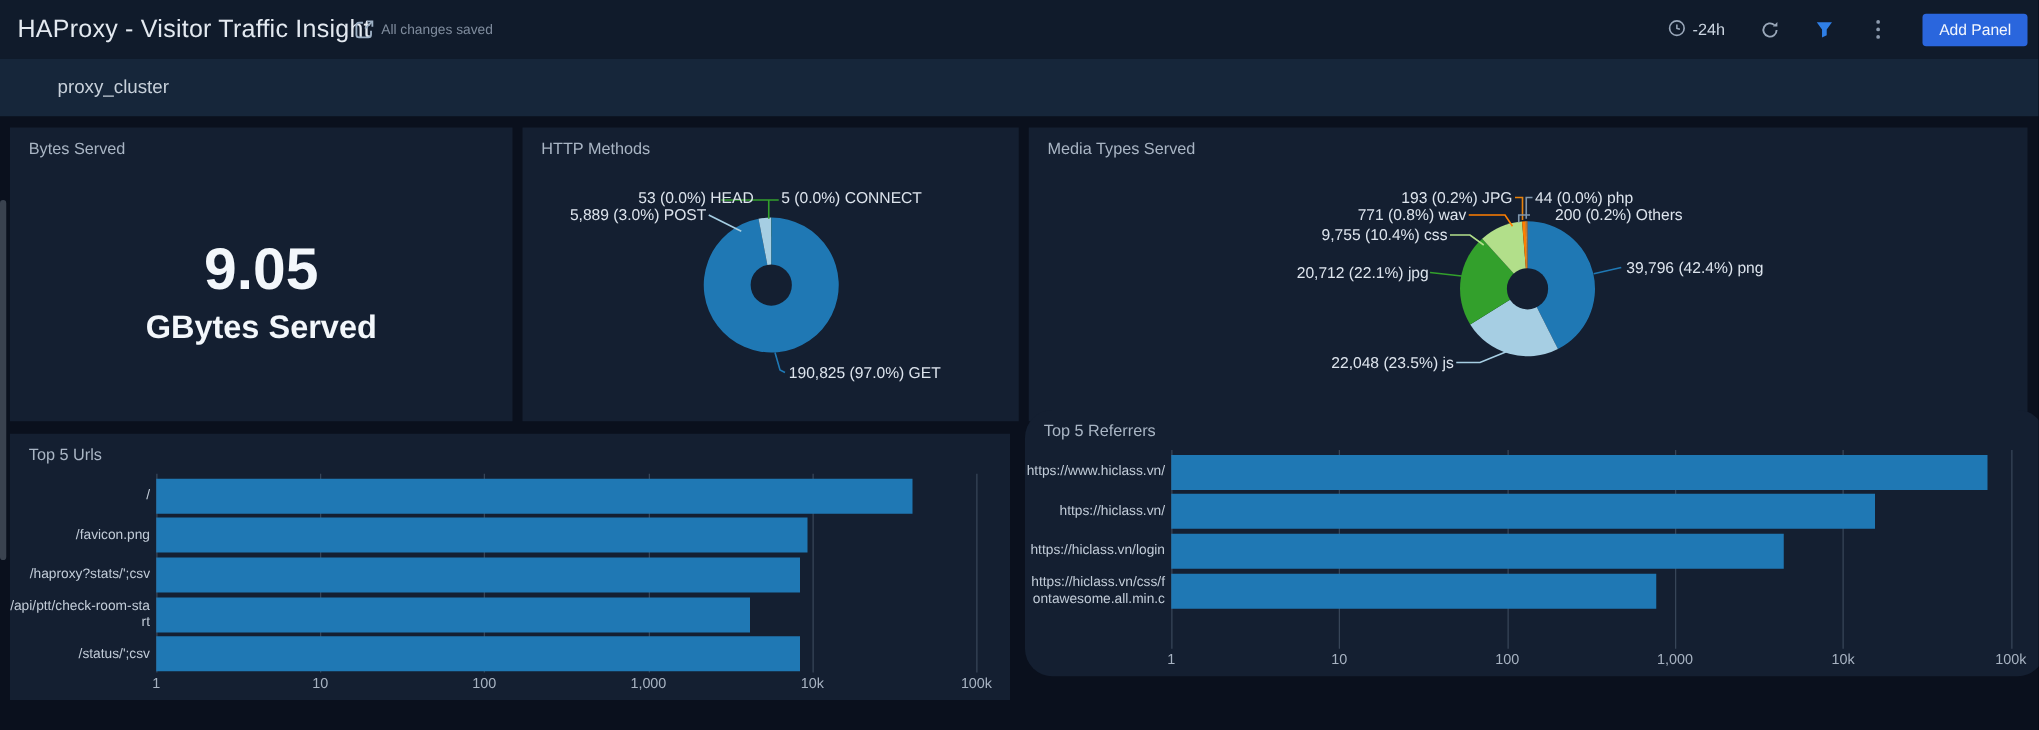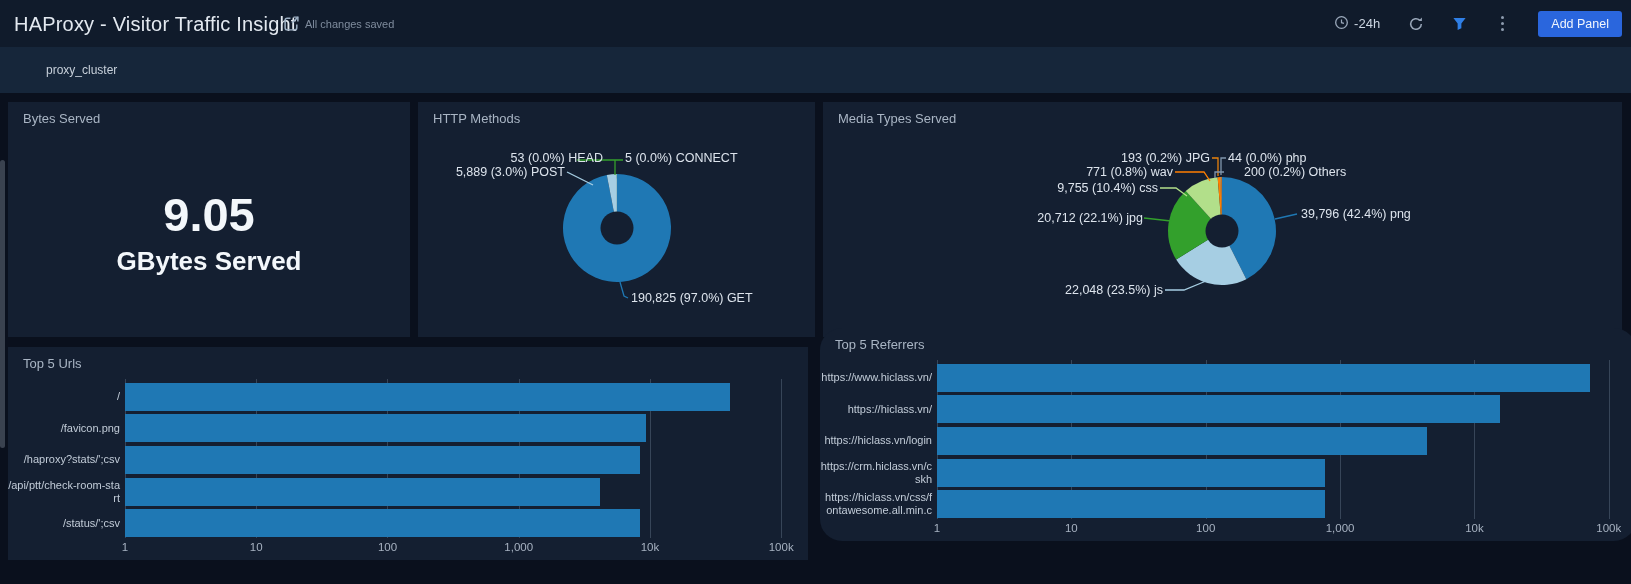--- a/index.html
+++ b/index.html
@@ -17,21 +17,21 @@
   .timebox{display:flex;align-items:center;gap:5px;color:#ccd6e2;font-size:13px;cursor:pointer;}
   .icbtn{display:flex;align-items:center;justify-content:center;cursor:pointer;}
   .kebab{display:flex;flex-direction:column;gap:2.5px;padding:2px 6px;cursor:pointer;}
   .kebab i{width:3.2px;height:3.2px;border-radius:50%;background:#8d9bae;}
   .add-panel{background:#2a66dd;color:#f2f6fd;font-size:12.5px;border:none;border-radius:3px;
              padding:6px 13px;cursor:pointer;font-family:inherit;}
 
   
   .filterbar{position:absolute;left:0;top:47px;width:1631px;height:46px;background:#16263a;}
   .flt-label{position:absolute;left:14px;top:50%;transform:translateY(-50%);
-             font-size:12px;color:#c7d0da;padding-left:32px;}
+             font-size:15px;color:#c7d0da;padding-left:32px;}
   .flt-input{position:absolute;left:86px;top:62px;width:42px;height:18px;
              border-bottom:1.5px solid #5b9bd5;color:#e2eaf2;font-size:12px;cursor:text;}
   .flt-plus{position:absolute;left:146px;top:58px;width:23px;height:23px;background:#233a52;
             border-radius:3px;color:#d8e4f0;font-size:16px;line-height:22px;text-align:center;cursor:pointer;}
 
   
   .panel{position:absolute;background:#141f31;}
   .panel-title{position:absolute;left:15px;top:9px;font-size:13px;color:#a9b5c4;z-index:3;}
   .p-bytes{left:8px;top:102px;width:402px;height:235px;}
   .p-http{left:418px;top:102px;width:397px;height:235px;}
@@ -261,26 +261,20 @@
               <div class="hbar-bar" style="width: 81.7115%; background: rgb(31, 120, 180);"></div>
             </div>
           </div>
           <div class="hbar-row">
             <div class="hbar-label">https://hiclass.vn/login</div>
             <div class="hbar-track">
               <div class="hbar-bar" style="width: 71.0473%; background: rgb(31, 120, 180);"></div>
             </div>
           </div>
           <div class="hbar-row">
-            <div class="hbar-label">https://crm.hiclass.vn/cskh</div>
-            <div class="hbar-track">
-              <div class="hbar-bar" style="width: 56.2866%; background: rgb(31, 120, 180);"></div>
-            </div>
-          </div>
-          <div class="hbar-row">
             <div class="hbar-label">https://hiclass.vn/css/fontawesome.all.min.c</div>
             <div class="hbar-track">
               <div class="hbar-bar" style="width: 56.2866%; background: rgb(31, 120, 180);"></div>
             </div>
           </div>
         </div>
       <div class="axis">
           <div class="tick" style="left: 0%;">1</div>
           <div class="tick" style="left: 19.5%;">10</div>
           <div class="tick" style="left: 39%;">100</div>

